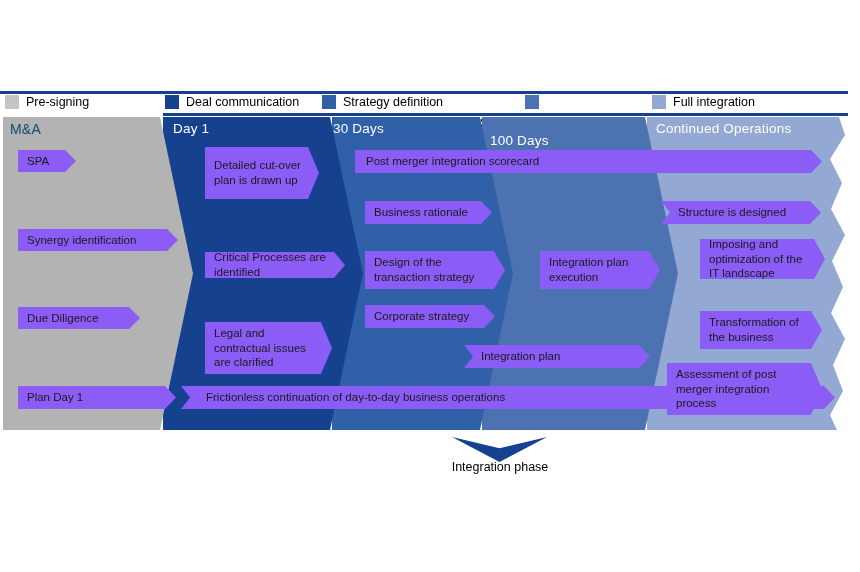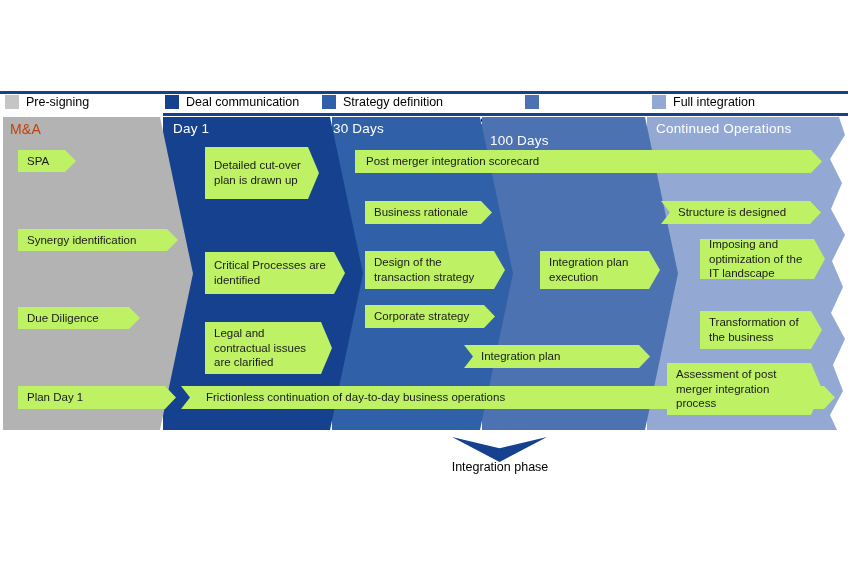--- a/index.html
+++ b/index.html
@@ -10,22 +10,22 @@
                font-size:12.5px;color:#000;white-space:nowrap;}
   .swatch{width:14px;height:14px;flex:0 0 auto;}
   .band{position:absolute;top:117px;height:313px;
         clip-path:polygon(0 0, calc(100% - 33px) 0, 100% 50%, calc(100% - 33px) 100%, 0 100%);
         filter:drop-shadow(4px 0 0 #ffffff);}
   .band-torn{position:absolute;top:117px;height:313px;filter:none;
         clip-path:polygon(0 0,192px 0,198px 18px,183px 42px,195px 66px,184px 92px,198px 118px,
         185px 144px,196px 170px,184px 196px,198px 222px,186px 248px,196px 274px,183px 298px,
         190px 313px,0 313px);}
   .col-title{position:absolute;color:#fff;font-size:13.5px;letter-spacing:.2px;white-space:nowrap;z-index:30;}
-  .ma-title{color:#c2410c;}
-  .pn{position:absolute;background:#bef264;color:#1a1a1a;font-size:11.5px;line-height:1.28;
+  .ma-title{color:#0c4a6e;}
+  .pn{position:absolute;background:#8b5cf6;color:#1a1a1a;font-size:11.5px;line-height:1.28;
       display:flex;align-items:center;box-sizing:border-box;padding:2px 18px 2px 9px;z-index:40;
       clip-path:polygon(0 0, calc(100% - 11px) 0, 100% 50%, calc(100% - 11px) 100%, 0 100%);}
   .pn.nowrap{white-space:nowrap;}
   .pn.notch{clip-path:polygon(0 0, calc(100% - 11px) 0, 100% 50%, calc(100% - 11px) 100%, 0 100%, 9px 50%);
             padding-left:17px;}
   .down-arrow{position:absolute;left:452px;top:437px;width:95px;height:25px;
               clip-path:polygon(0 0,50% 45%,100% 0,50% 100%);}
   .arrow-label{position:absolute;left:410px;top:460px;width:180px;text-align:center;
                font-size:12.5px;color:#000;}
 </style>
@@ -69,21 +69,21 @@
   <div class="col-title" style="left:333px;top:121px;">30 Days</div>
   <div class="col-title" style="left:490px;top:121px;margin-top:12px;">100 Days</div>
   <div class="col-title" style="left:656px;top:121px;">Continued Operations</div>
 
   <div class="pn nowrap" style="left:18px;top:150px;width:58px;height:22px;">SPA</div>
   <div class="pn nowrap" style="left:18px;top:229px;width:160px;height:22px;">Synergy identification</div>
   <div class="pn nowrap" style="left:18px;top:307px;width:122px;height:22px;">Due Diligence</div>
   <div class="pn nowrap" style="left:18px;top:386px;width:158px;height:23px;">Plan Day 1</div>
 
   <div class="pn" style="left:205px;top:147px;width:114px;height:52px;">Detailed cut-over plan is drawn up</div>
-  <div class="pn" style="left:205px;top:252px;width:140px;height:42px;">Critical Processes are identified</div>
+  <div class="pn" style="left:205px;top:252px;width:140px;height:26px;">Critical Processes are identified</div>
   <div class="pn" style="left:205px;top:322px;width:127px;height:52px;">Legal and contractual issues are clarified</div>
 
   <div class="pn nowrap" style="left:355px;top:150px;width:467px;height:23px;padding-left:11px;">Post merger integration scorecard</div>
   <div class="pn nowrap notch" style="left:181px;top:386px;width:654px;height:23px;padding-left:25px;">Frictionless continuation of day-to-day business operations</div>
 
   <div class="pn nowrap" style="left:365px;top:201px;width:127px;height:23px;">Business rationale</div>
   <div class="pn" style="left:365px;top:251px;width:140px;height:38px;">Design of the transaction strategy</div>
   <div class="pn nowrap" style="left:365px;top:305px;width:130px;height:23px;">Corporate strategy</div>
   <div class="pn nowrap notch" style="left:464px;top:345px;width:186px;height:23px;">Integration plan</div>
 

